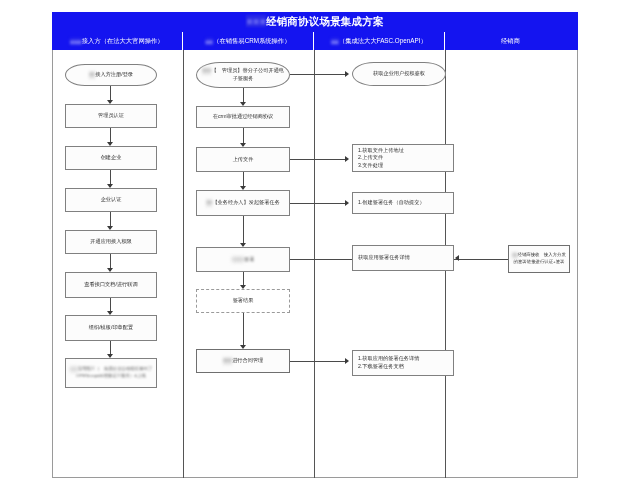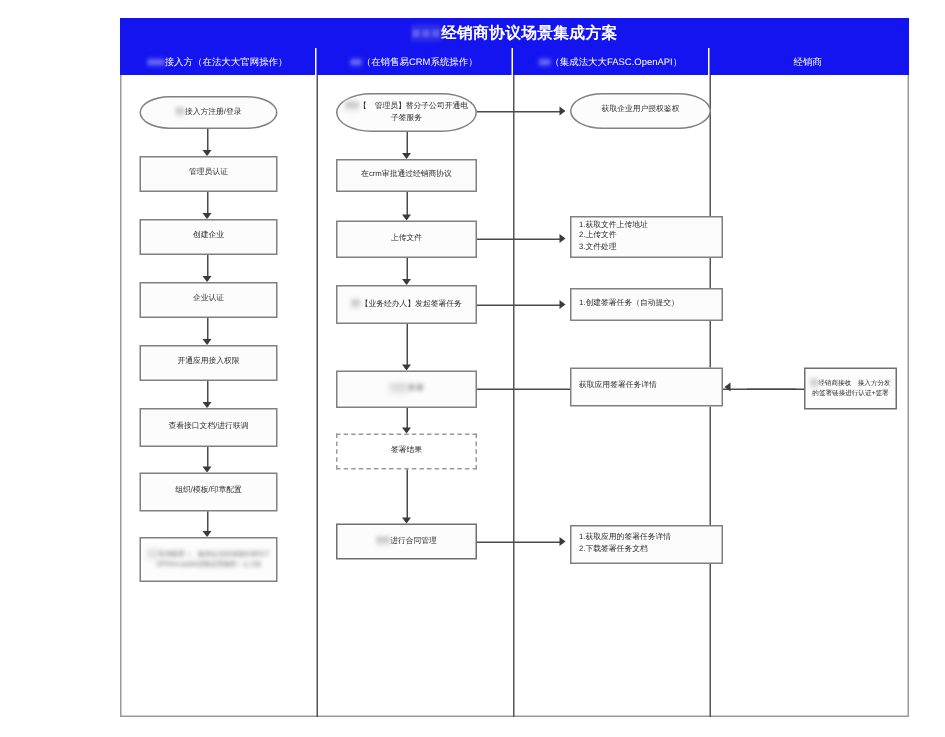--- a/index.html
+++ b/index.html
@@ -1,21 +1,21 @@
 <!DOCTYPE html>
 <html><head>
 <meta charset="utf-8">
 <style>
   html,body{margin:0;padding:0;background:#ffffff;}
   body{
     width:630px;height:491px;overflow:hidden;
     font-family:"Liberation Sans","DejaVu Sans",sans-serif;
     color:#1a1a1a;
   }
-  #root{position:relative;width:566px;height:491px;margin-left:28px;}
+  #root{position:relative;width:566px;height:491px;}
 
   
   .frame{
     position:absolute;left:52px;top:12px;width:526px;height:466px;
     border:1px solid #9a9a9a;box-sizing:border-box;background:#fff;
   }
   .title-bar{
     position:absolute;left:52px;top:12px;width:526px;height:20px;
     background:#1414f0;box-sizing:border-box;
     border:1px solid #1414f0;

